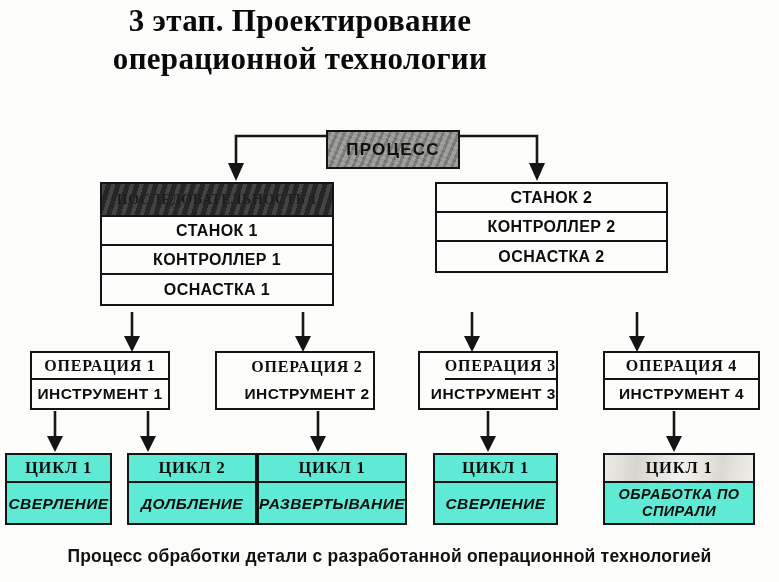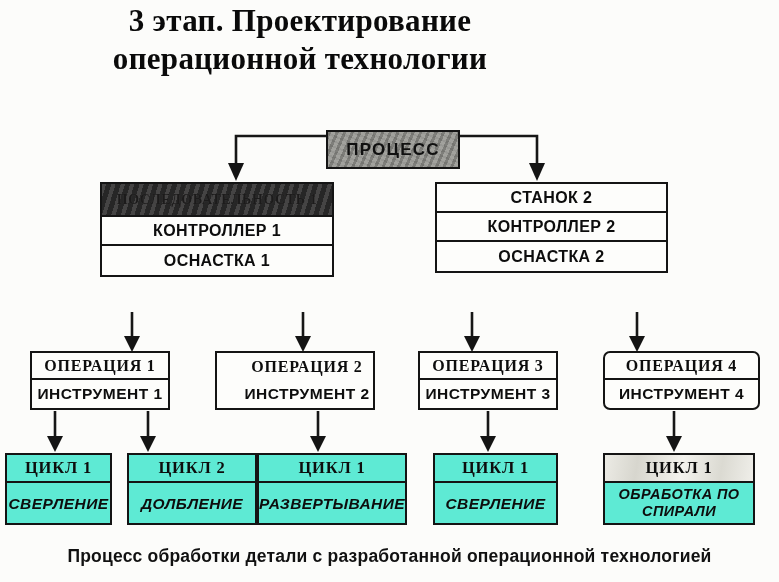--- a/index.html
+++ b/index.html
@@ -148,43 +148,44 @@
     <path d="M674 411 V437"></path>
       <polygon points="666,436 682,436 674,452"></polygon>
   </svg>
 
   <div class="process-box">
     <span>ПРОЦЕСС</span>
   </div>
 
   <div class="seq-block" style="left:100px;width:234px;">
     <div class="seq-header seq-header-1">ПОСЛЕДОВАТЕЛЬНОСТЬ 1</div>
+    <div class="seq-row">СТАНОК 1</div>
     <div class="seq-row">КОНТРОЛЛЕР 1</div>
     <div class="seq-row">ОСНАСТКА 1</div>
   </div>
 
   <div class="seq-block" style="left:435px;width:233px;">
     <div class="seq-row">СТАНОК 2</div>
     <div class="seq-row">КОНТРОЛЛЕР 2</div>
     <div class="seq-row">ОСНАСТКА 2</div>
   </div>
 
   <div class="op-box" style="left:30px;width:140px;">
     <div class="op-title">ОПЕРАЦИЯ 1</div>
     <div class="op-tool">ИНСТРУМЕНТ 1</div>
   </div>
   <div class="op-box no-divider" style="left:215px;width:160px;padding-left:24px;">
     <div class="op-title">ОПЕРАЦИЯ 2</div>
     <div class="op-tool">ИНСТРУМЕНТ 2</div>
   </div>
-  <div class="op-box" style="left:418px;width:140px;">
+  <div class="op-box" style="left:418px;width:140px;align-items:flex-end;">
     <div class="op-title">ОПЕРАЦИЯ 3</div>
     <div class="op-tool">ИНСТРУМЕНТ 3</div>
   </div>
-  <div class="op-box" style="left:603px;width:157px;border-radius:7px;">
+  <div class="op-box" style="left:603px;width:157px;">
     <div class="op-title">ОПЕРАЦИЯ 4</div>
     <div class="op-tool">ИНСТРУМЕНТ 4</div>
   </div>
 
   <div class="cycle-box" style="left:5px;width:107px;">
     <div class="cycle-title">ЦИКЛ 1</div>
     <div class="cycle-method">СВЕРЛЕНИЕ</div>
   </div>
   <div class="cycle-box" style="left:127px;width:130px;">
     <div class="cycle-title">ЦИКЛ 2</div>

